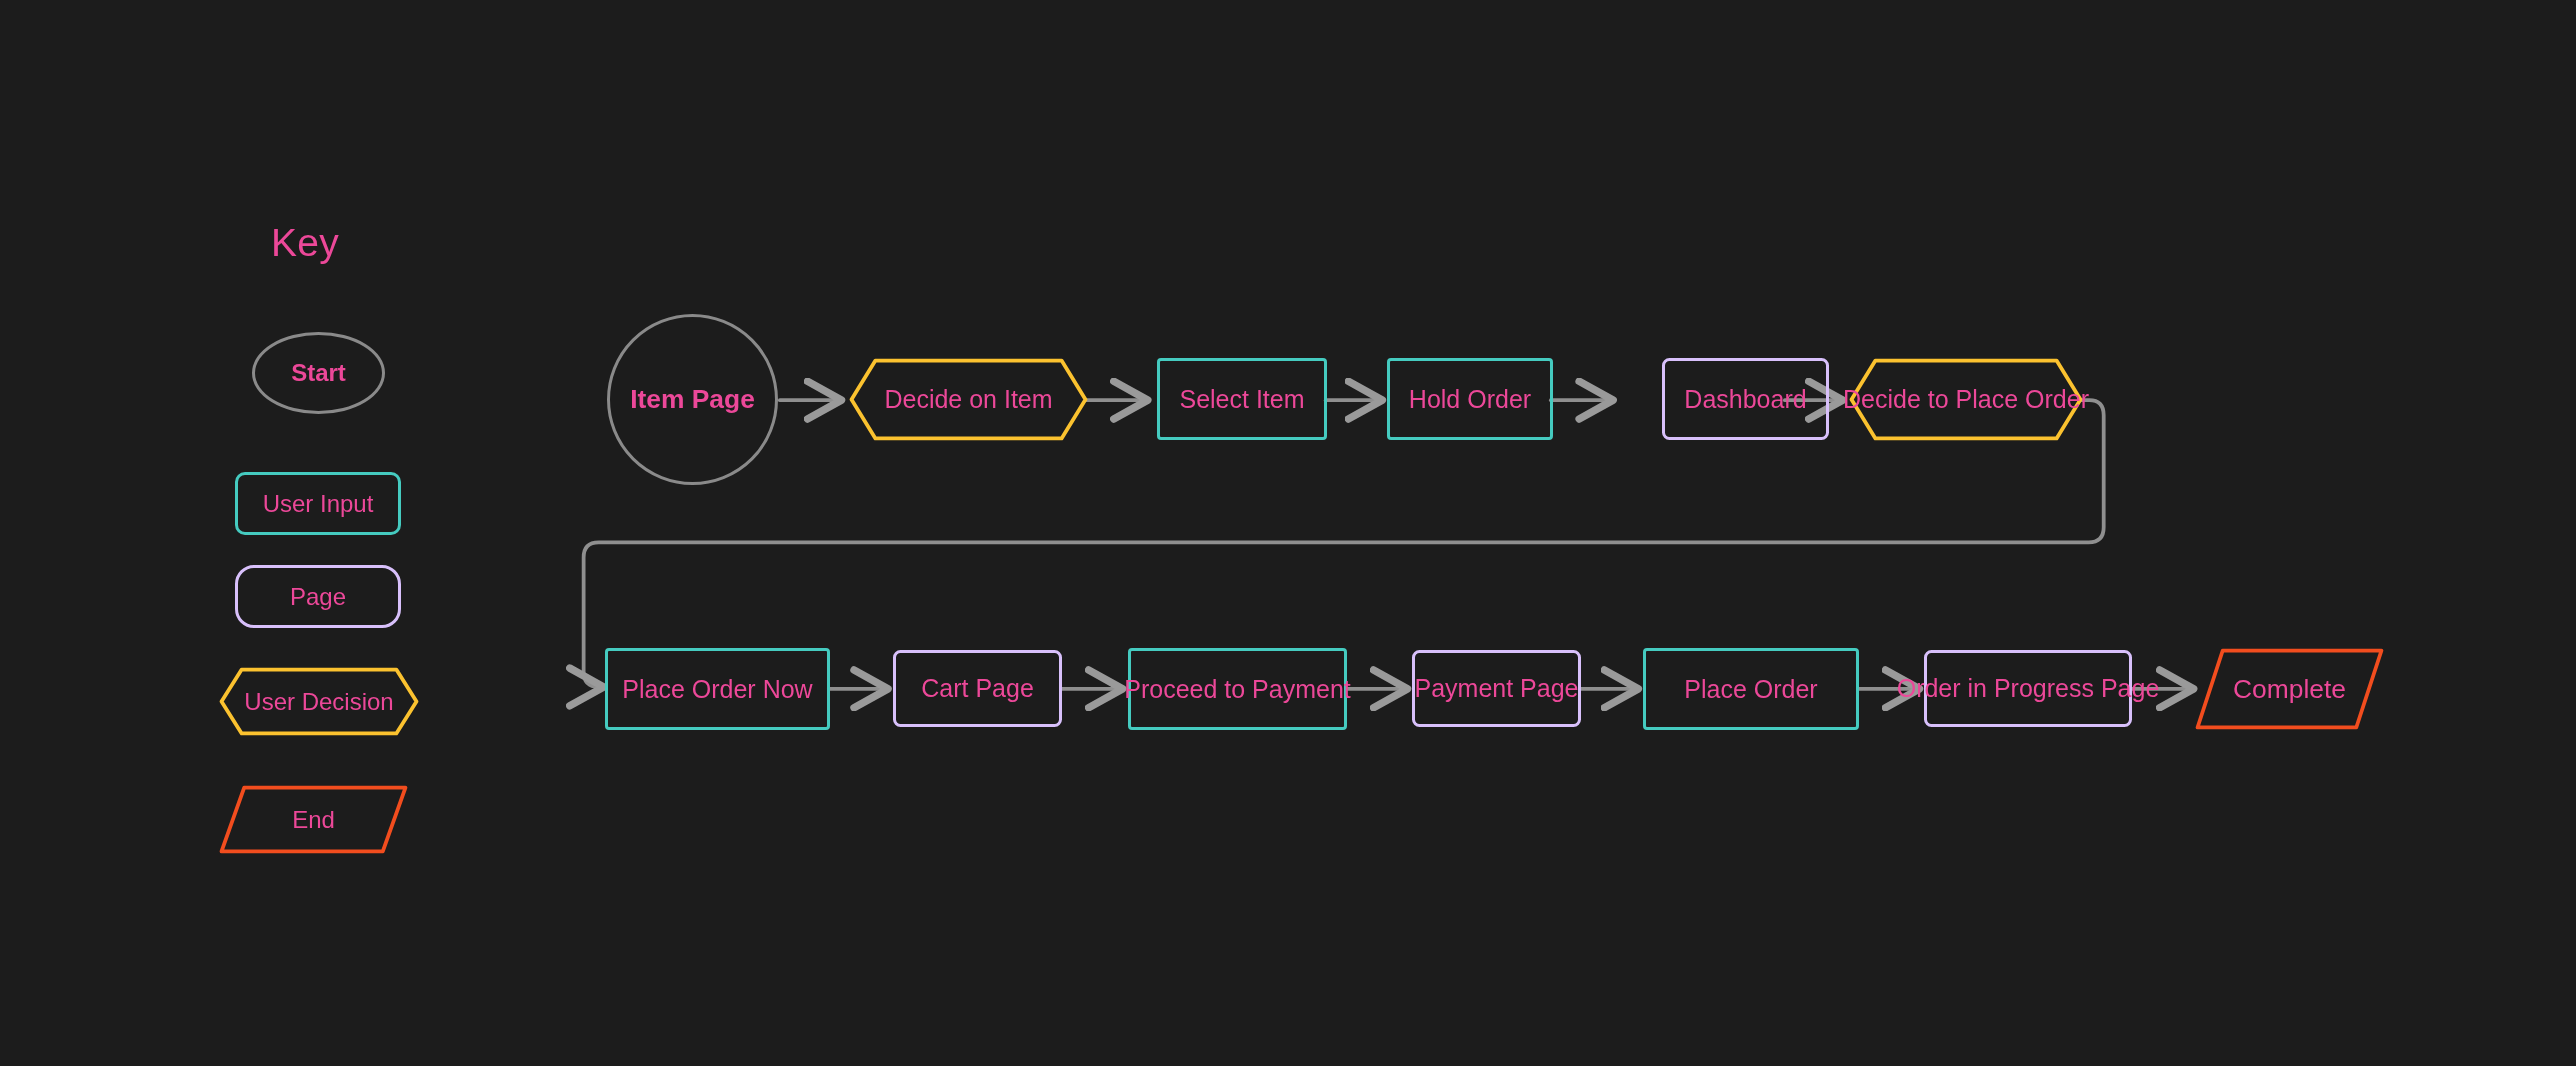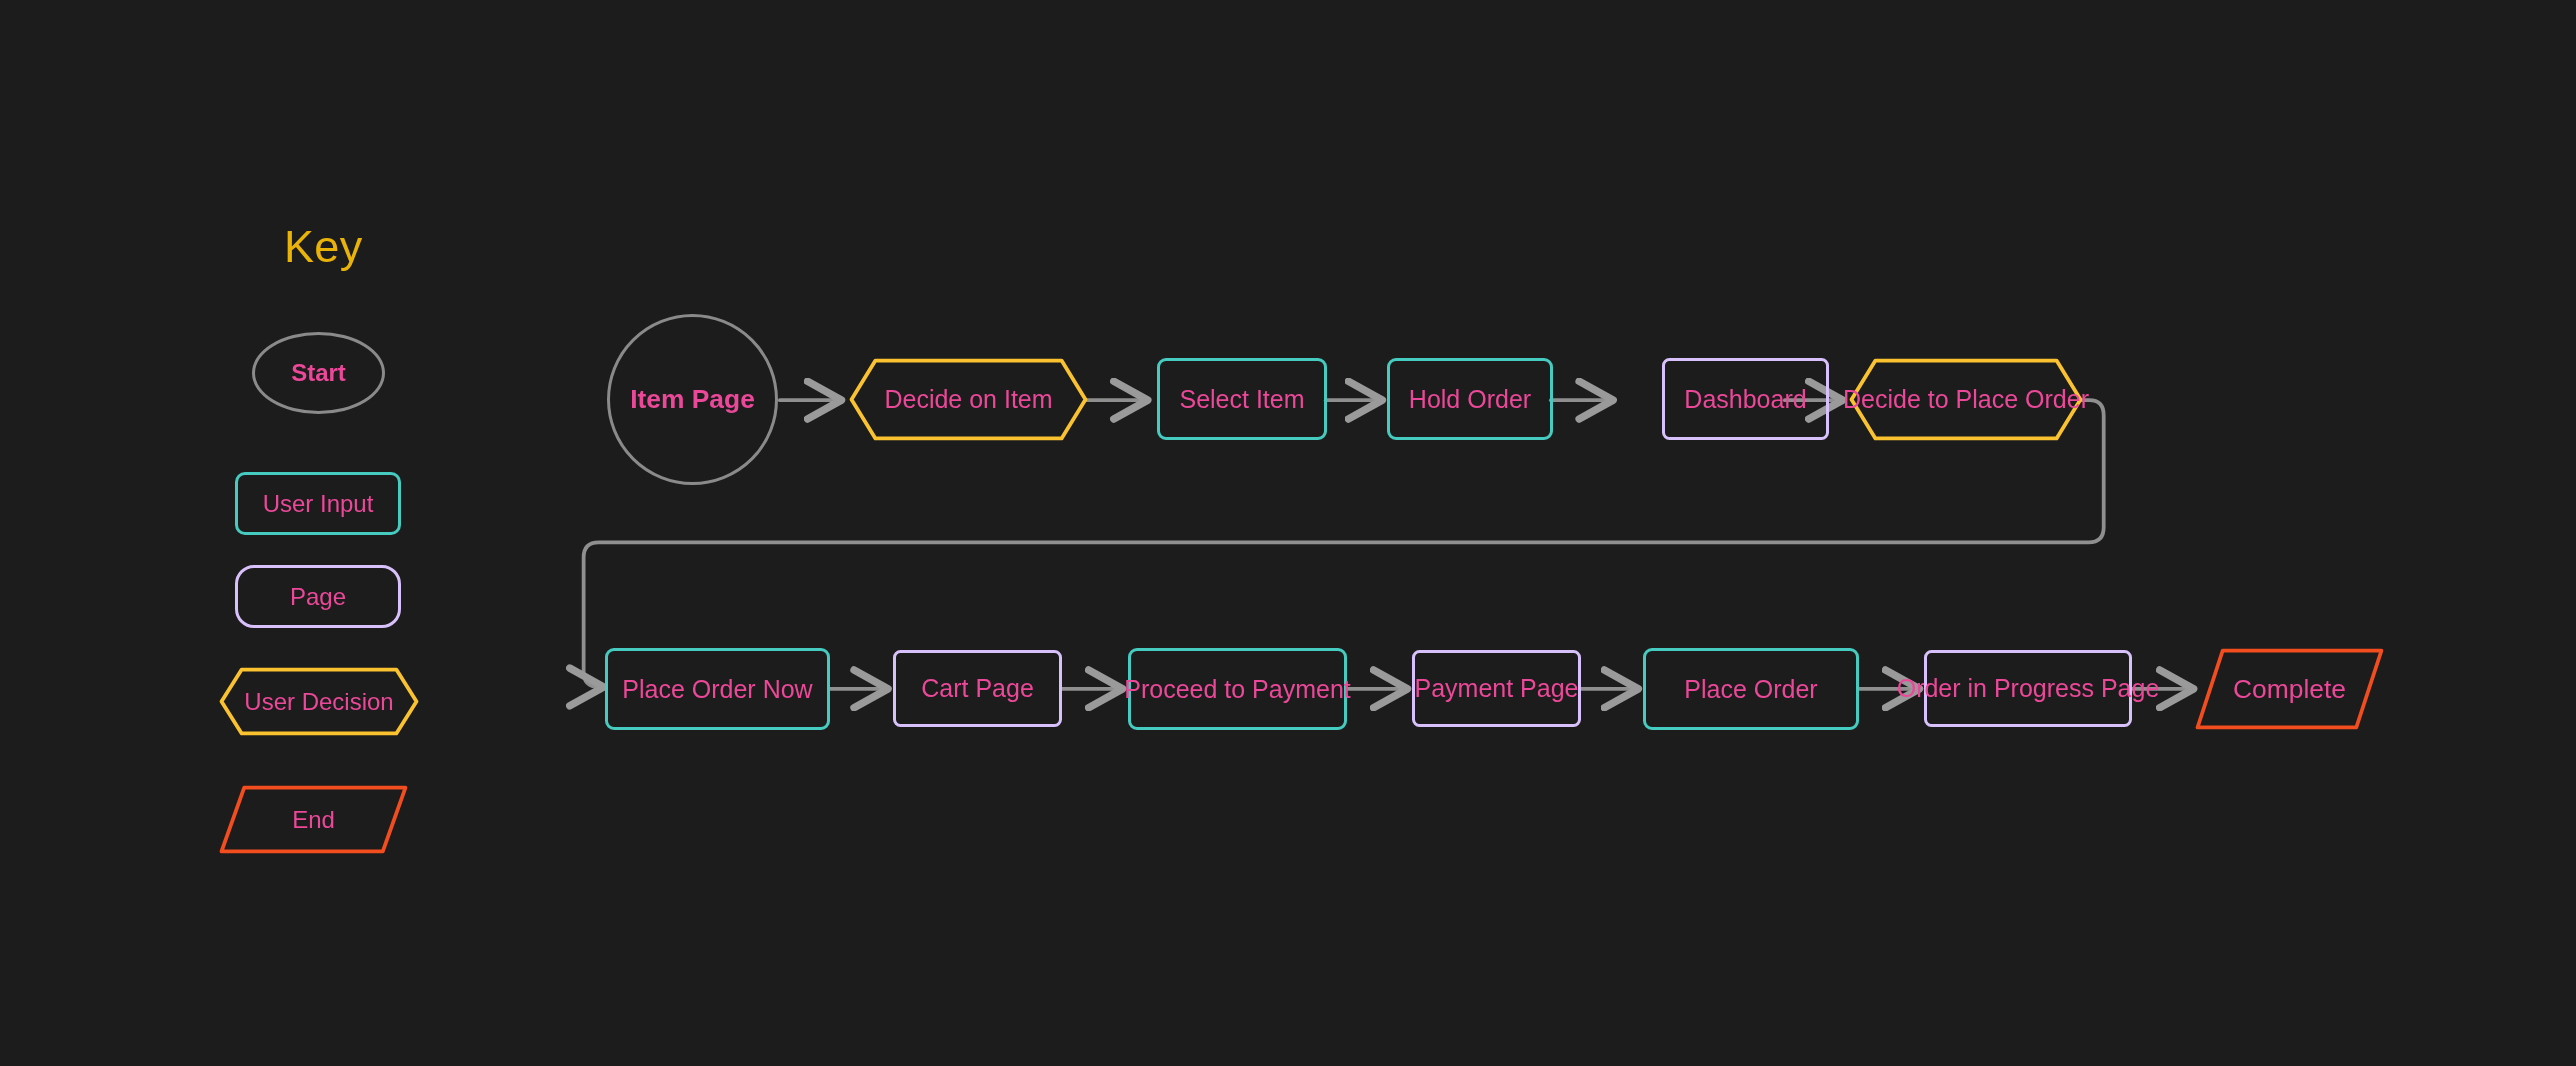--- a/index.html
+++ b/index.html
@@ -48,21 +48,21 @@
   .n-start {
     border: 3.1px solid #8a8a8a;
     border-radius: 50%;
     background: transparent;
   }
   .n-start .label { font-weight: bold; }
 
   
   .n-input {
     border: 3.8px solid #45cbc0;
-    border-radius: 9px;
+    border-radius: 4px;
     background: transparent;
   }
 
   
   .n-page {
     border: 3.1px solid #d8c0fb;
     border-radius: 7.5px;
     background: transparent;
   }
 
@@ -84,24 +84,24 @@
     position: relative;
     z-index: 2;
   }
 
   
   .n-end { background: transparent; }
 
   
   #key-title {
     position: absolute;
-    left: 284px;
+    left: 271px;
     top: 221px;
-    font-size: 45px;
-    color: #eab308;
+    font-size: 39px;
+    color: #ec4899;
     letter-spacing: 0.3px;
   }
 
   .fs-38 { font-size: 24px; }
   .fs-40 { font-size: 25px; }
   .fs-42 { font-size: 26.4px; }
 </style>
 </head>
 <body>
 

